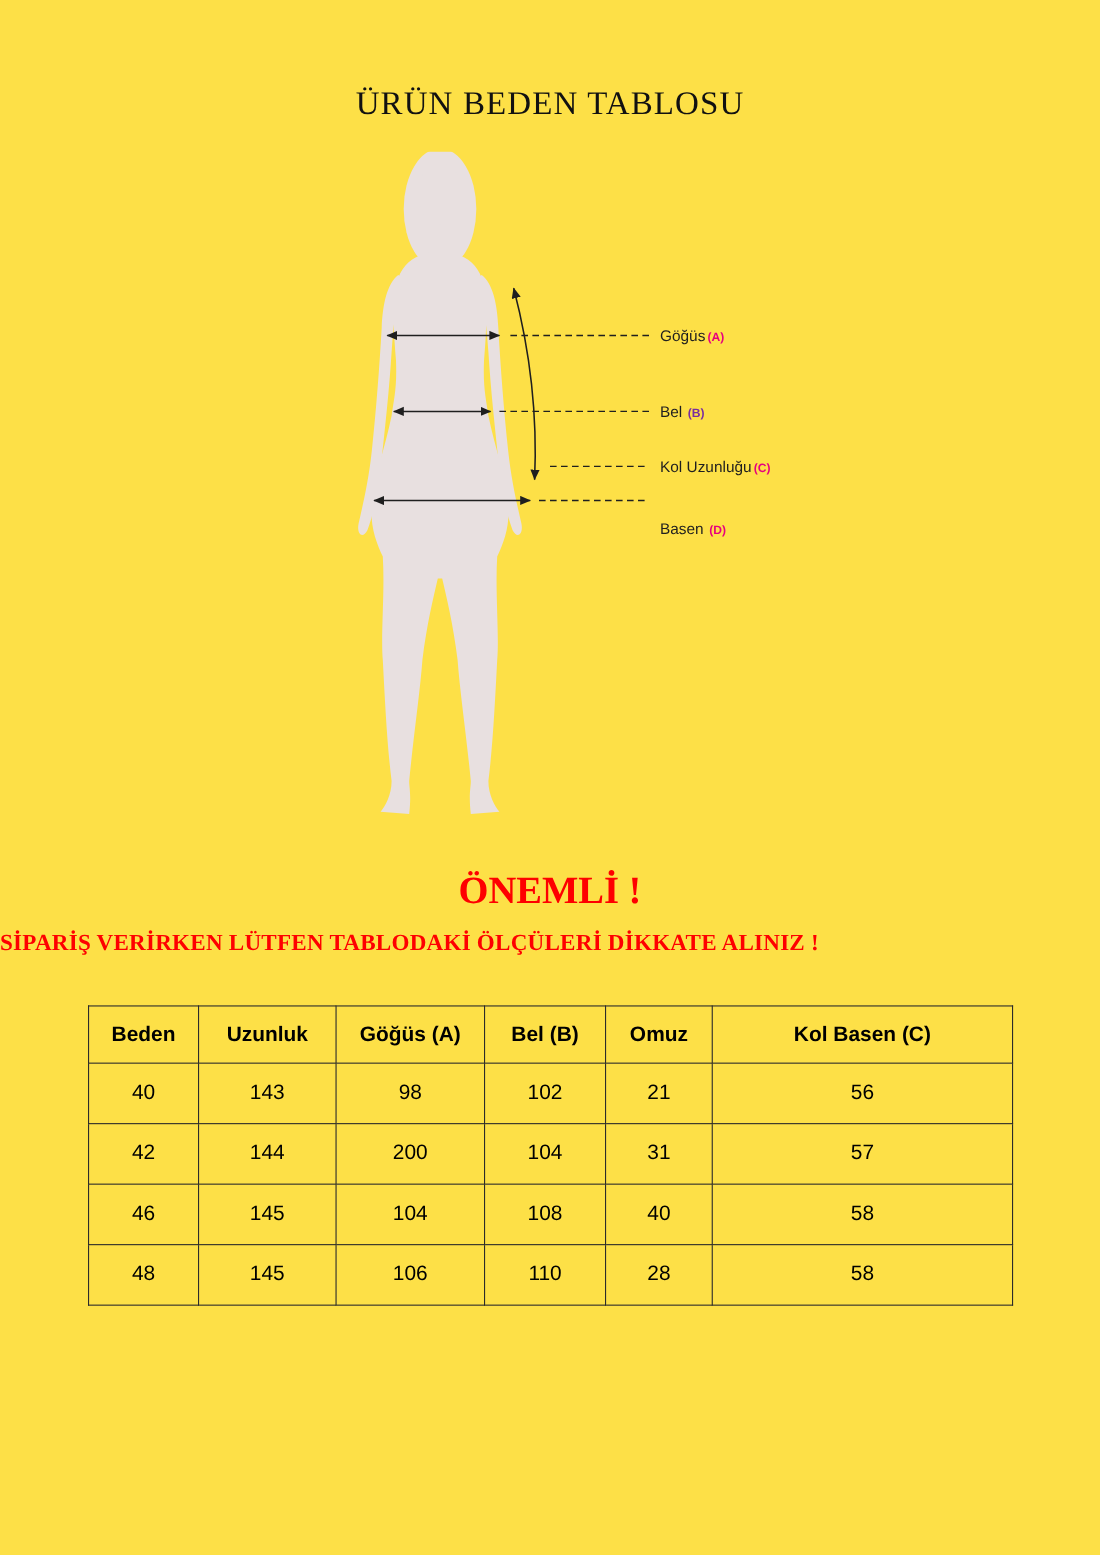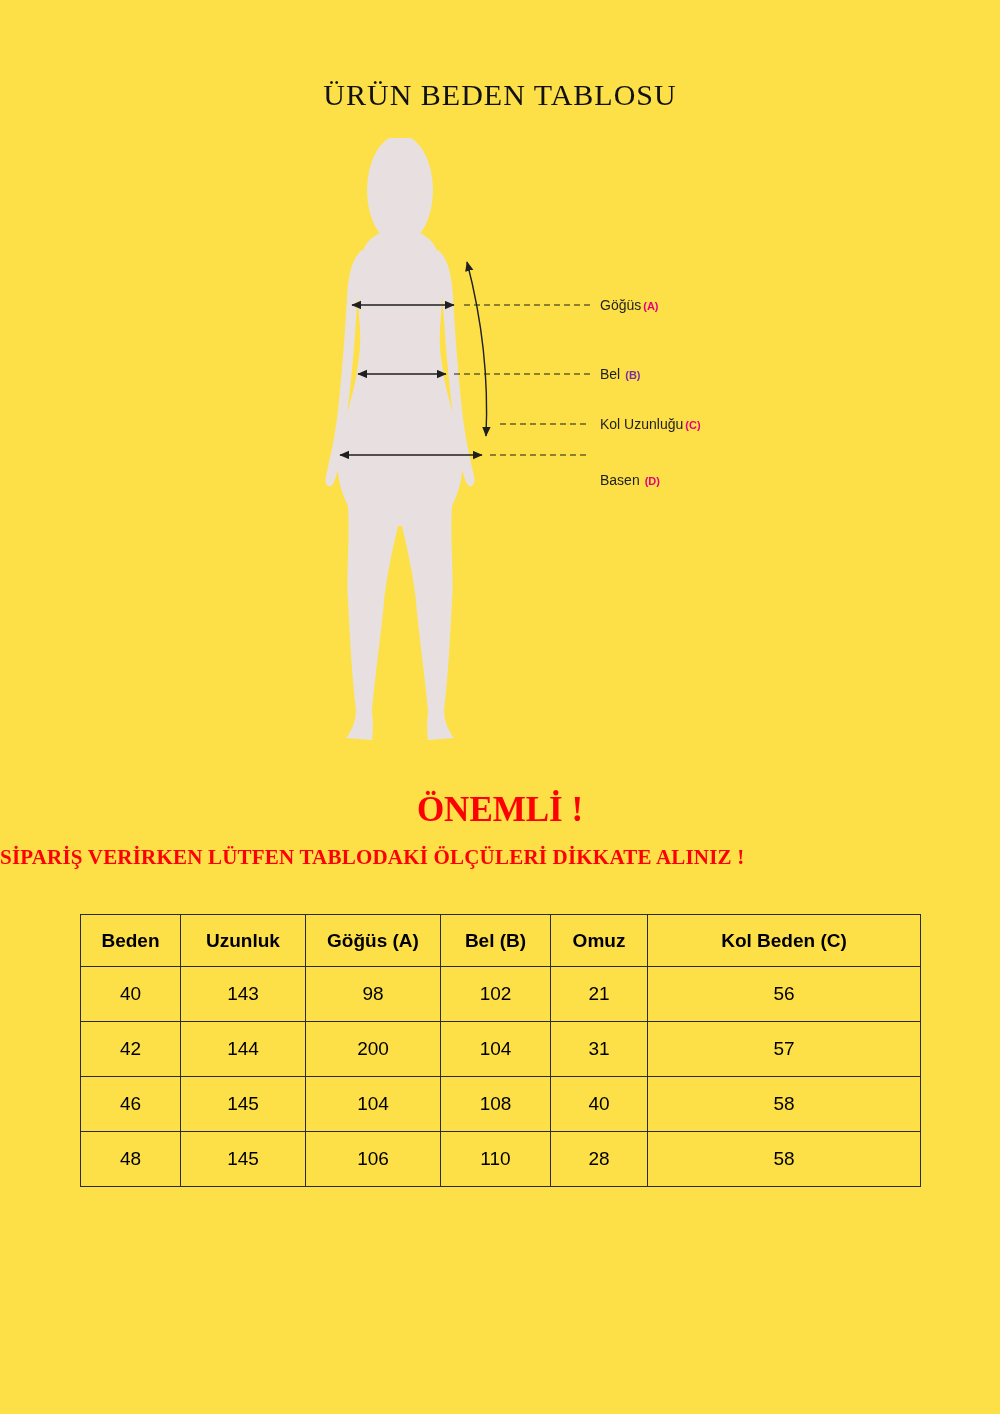--- a/index.html
+++ b/index.html
@@ -181,21 +181,21 @@
         <col class="c4">
         <col class="c5">
     </colgroup>
     <thead>
       <tr>
         <th>Beden</th>
         <th>Uzunluk</th>
         <th>Göğüs (A)</th>
         <th>Bel (B)</th>
         <th>Omuz</th>
-        <th>Kol Beden (C)</th>
+        <th>Kol Basen (C)</th>
       </tr>
     </thead>
     <tbody>
       <tr>
         <td>40</td>
         <td>143</td>
         <td>98</td>
         <td>102</td>
         <td>21</td>
         <td>56</td>

